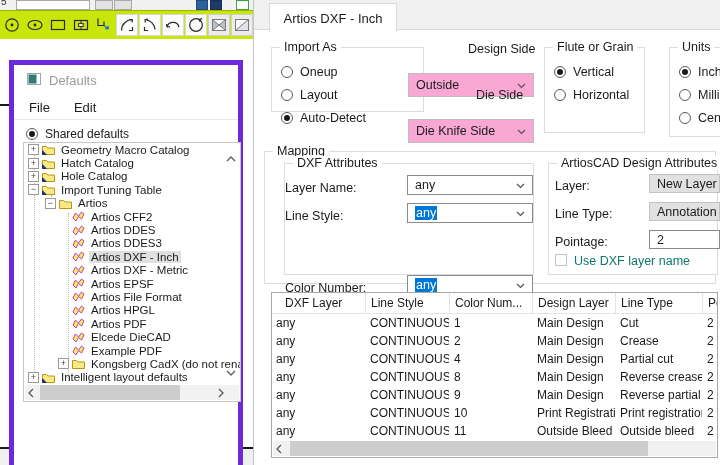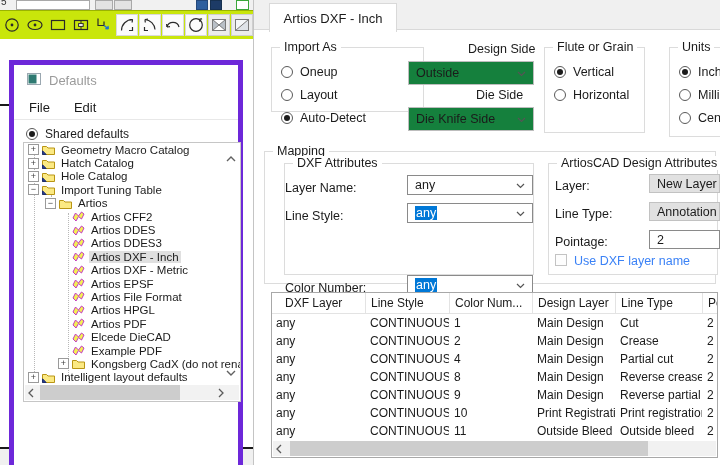--- a/index.html
+++ b/index.html
@@ -53,31 +53,31 @@
   .tab-strip{position:absolute;left:0;top:0;width:467px;height:30px;background:#f0f0f0;border-bottom:1px solid #d9d9d9;box-sizing:border-box;}
   .tab{position:absolute;left:15px;top:3px;width:126px;height:28px;background:#fff;border:1px solid #d9d9d9;border-bottom:none;
     display:flex;align-items:center;justify-content:center;font-size:13px;z-index:2;}
   .group{position:absolute;border:1px solid #dcdcdc;box-sizing:border-box;}
   .group-label{position:absolute;top:-8px;left:8px;background:#fff;padding:0 4px;font-size:12.5px;white-space:nowrap;}
   .radio-col{position:absolute;left:9px;top:12px;right:2px;}
   .radio-row{display:flex;align-items:center;gap:7px;height:23px;font-size:12.5px;white-space:nowrap;}
   .dlbl{position:absolute;font-size:12.5px;white-space:nowrap;}
   .combo{position:absolute;height:24px;box-sizing:border-box;display:flex;align-items:center;justify-content:space-between;
     padding:0 7px;font-size:12.5px;}
-  .combo.gray{background:#15803d;border:1px solid #bdbdbd;}
+  .combo.gray{background:#f9a8d4;border:1px solid #bdbdbd;margin-top:12px;}
   .combo.white{background:#fff;border:1px solid #8a8a8a;height:20px;}
   .combo .val{white-space:nowrap;}
   .combo .val.hl{background:#0078d7;color:#fff;padding:0 1px;}
   .gbox{position:absolute;height:19px;box-sizing:border-box;background:#e1e1e1;border:1px solid #c2c2c2;
     display:flex;align-items:center;padding-left:7px;font-size:12.5px;white-space:nowrap;overflow:hidden;}
   .gbox.white{background:#fff;border:1px solid #8a8a8a;}
   .frow{position:absolute;left:0;right:0;height:20px;display:flex;align-items:flex-end;}
   .frow .flabel{font-size:12.5px;}
   .frow .combo{right:0;left:auto;width:126px;top:0;}
-  .chk{display:flex;gap:7px;position:absolute;left:6px;font-size:12.5px;color:#3b82f6;}
+  .chk{display:flex;gap:7px;position:absolute;left:6px;font-size:12.5px;color:#0f766e;}
   .chk .box{width:12px;height:12px;border:1px solid #c3c3c3;background:#fdfdfd;box-sizing:border-box;}
 
   
   .map-table{position:absolute;left:17px;top:292px;width:447px;height:166px;border:1px solid #a8a8a8;
     box-sizing:border-box;overflow:hidden;background:#fff;}
   .tr-grid{display:grid;grid-template-columns:93px 84px 83px 83px 87px 1fr;}
   .thead{height:20px;border-bottom:1px solid #e3e3e3;}
   .thead .cell{display:flex;align-items:center;font-size:12px;padding-left:5px;border-left:1px solid #e3e3e3;
     overflow:hidden;white-space:nowrap;box-sizing:border-box;}
   .thead .cell:first-child{border-left:none;padding-left:13px;}

